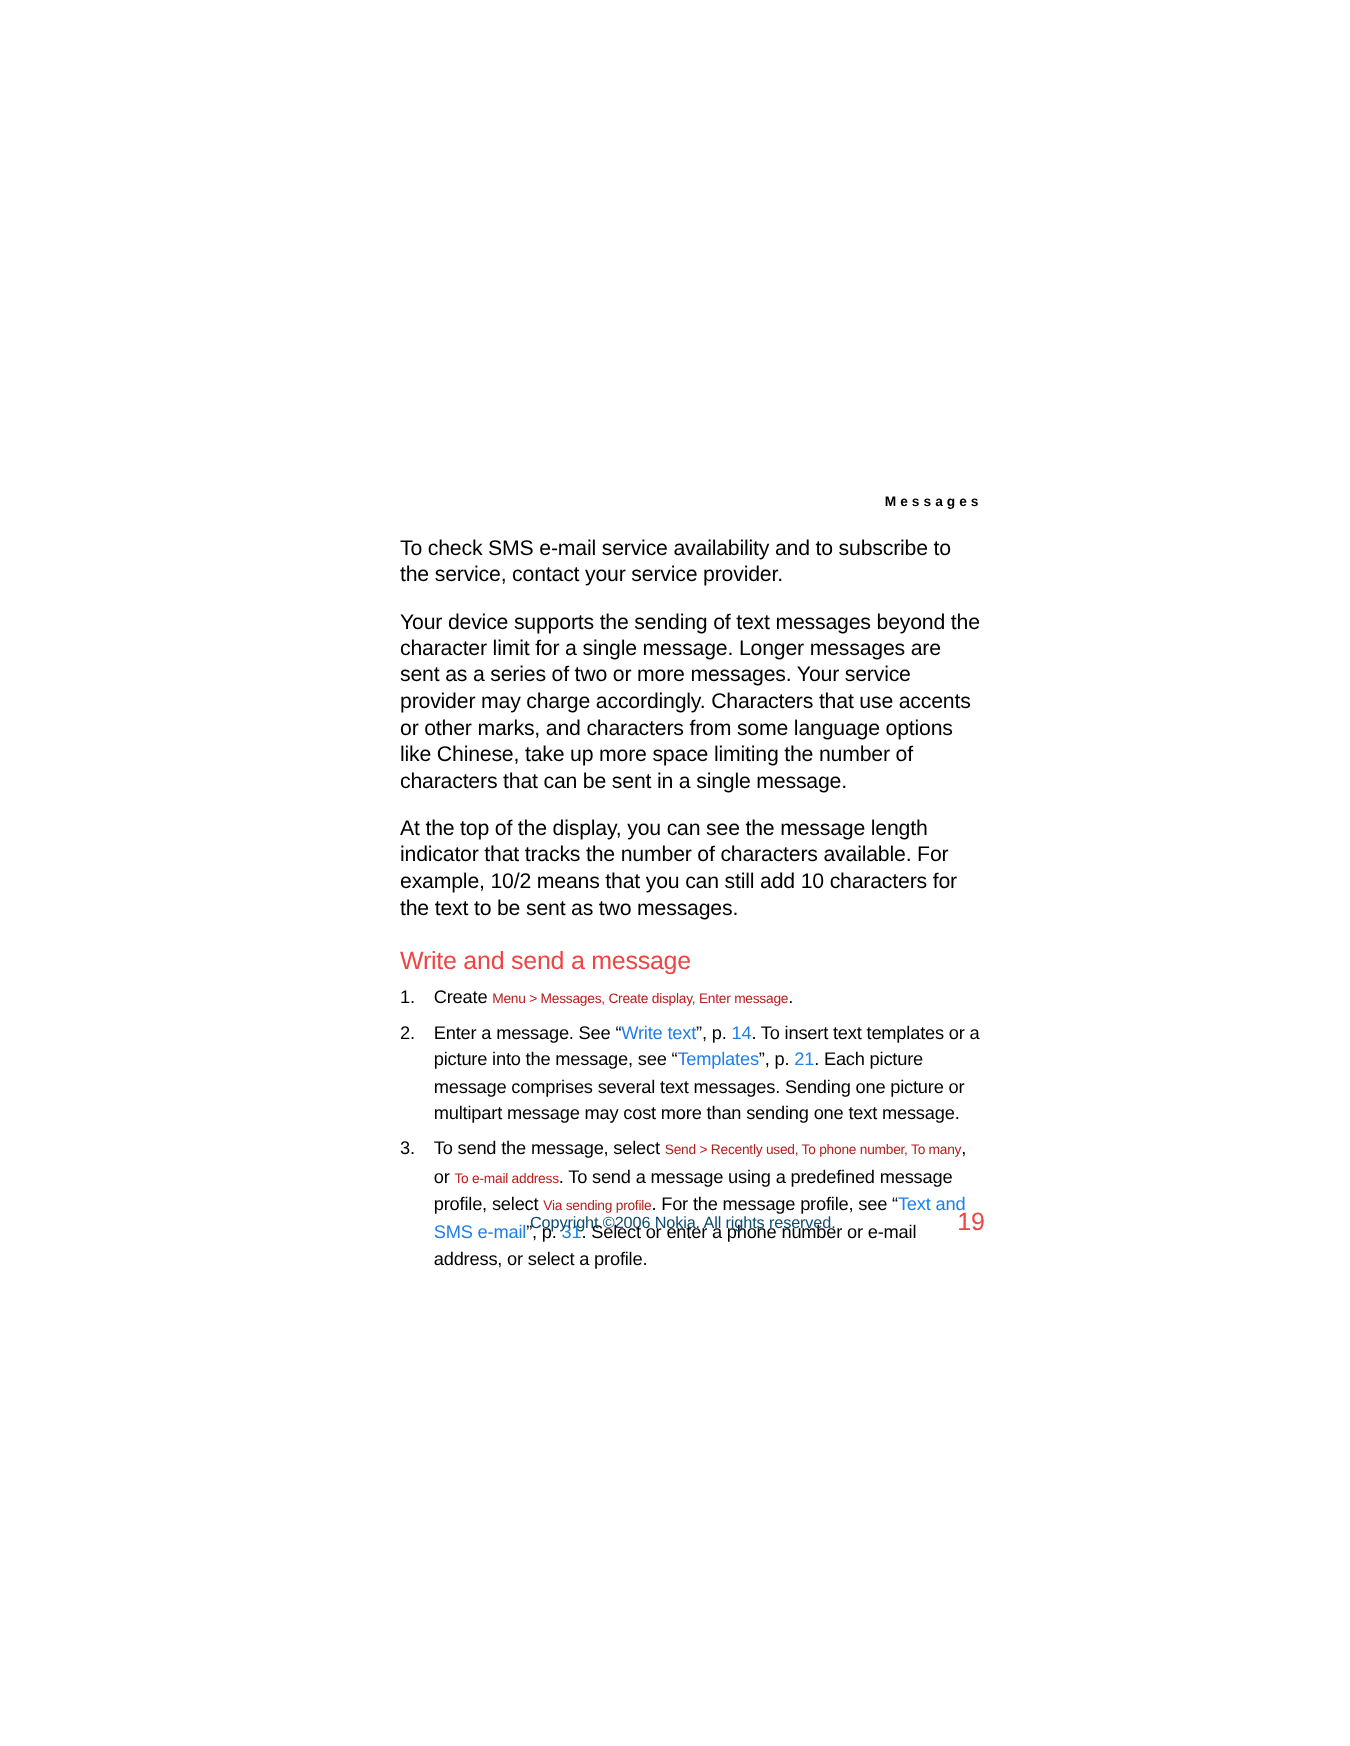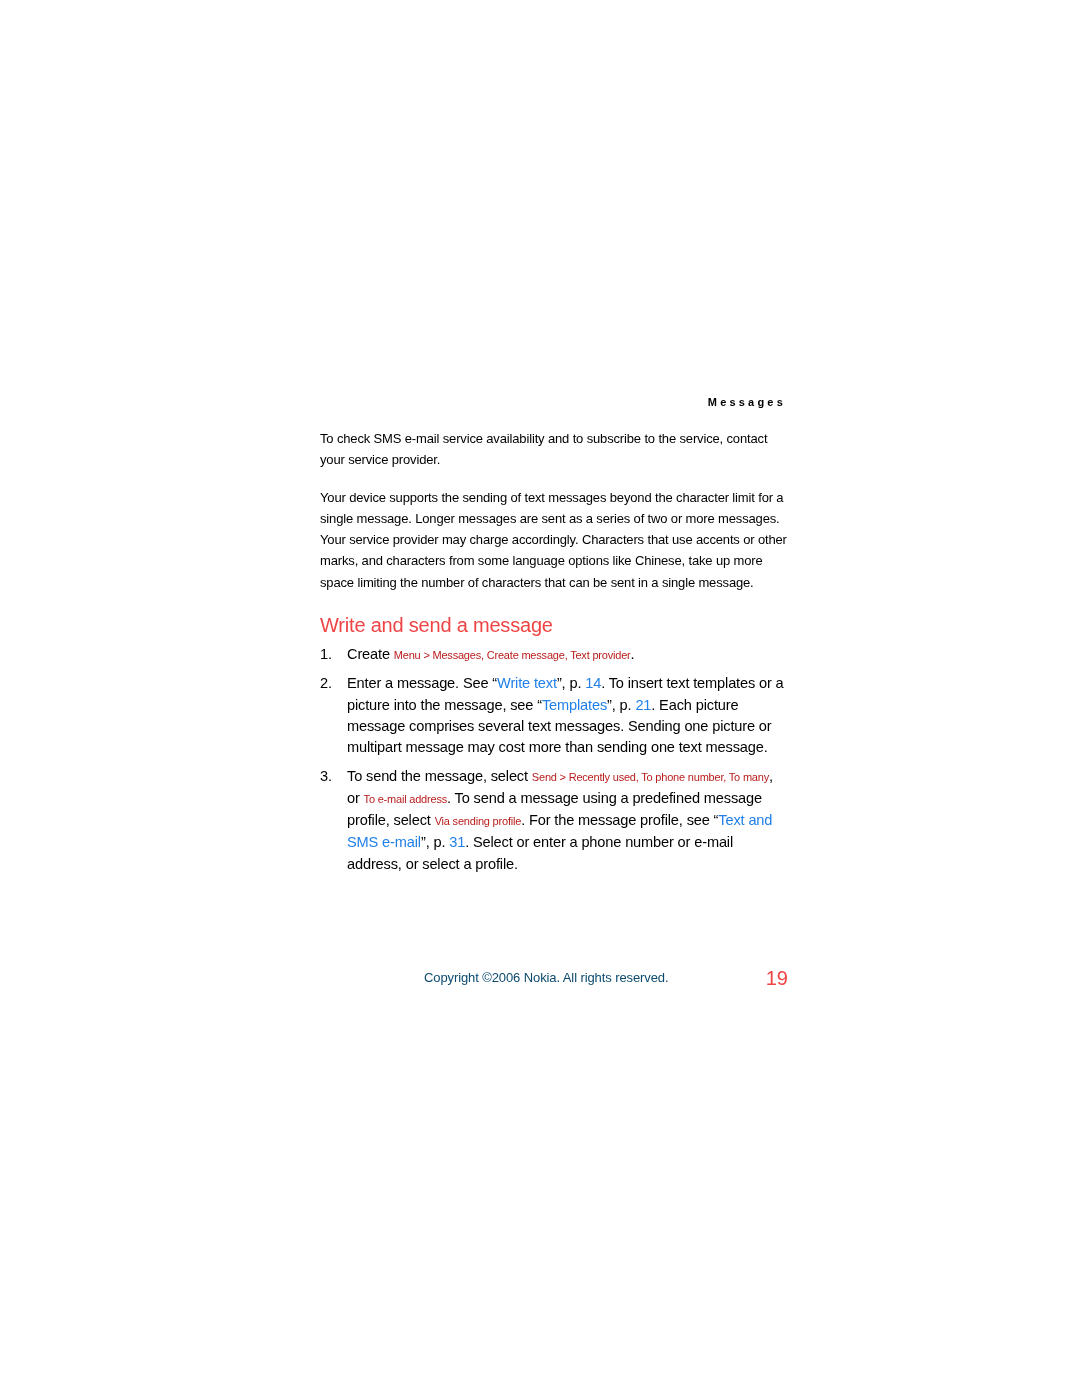--- a/index.html
+++ b/index.html
@@ -40,21 +40,21 @@
   
   .content {
     position: absolute;
     left: 316px;
     top: 428px;
     width: 468px;
   }
 
   p.body {
     margin: 0 0 16px 0;
-    font-size: 13px;
+    font-size: 17px;
     line-height: 21.3px;
     color: #000;
     letter-spacing: -0.15px;
   }
 
   h2.section-heading {
     margin: 20px 0 7px 0;
     font-size: 20px;
     line-height: 24px;
     font-weight: normal;
@@ -129,27 +129,28 @@
 <body>
 
 <div class="page">
 
   <div class="running-header">Messages</div>
 
   <div class="content">
 
     <p class="body">To check SMS e-mail service availability and to subscribe to the service, contact your service provider.</p>
     <p class="body">Your device supports the sending of text messages beyond the character limit for a single message. Longer messages are sent as a series of two or more messages. Your service provider may charge accordingly. Characters that use accents or other marks, and characters from some language options like Chinese, take up more space limiting the number of characters that can be sent in a single message.</p>
+    <p class="body">At the top of the display, you can see the message length indicator that tracks the number of characters available. For example, 10/2 means that you can still add 10 characters for the text to be sent as two messages.</p>
 
     <h2 class="section-heading">Write and send a message</h2>
 
     <ol class="steps">
       <li>
         <span class="num">1.</span>
-        <span class="step-body"><span>Create </span><span class="menu">Menu</span><span class="menu"> &gt; </span><span class="menu">Messages</span><span class="menu">, </span><span class="menu">Create message</span><span class="menu">, </span><span class="menu">Text provider</span><span>.</span></span>
+        <span class="step-body"><span>Create </span><span class="menu">Menu</span><span class="menu"> &gt; </span><span class="menu">Messages</span><span class="menu">, </span><span class="menu">Create display</span><span class="menu">, </span><span class="menu">Enter message</span><span>.</span></span>
       </li>
       <li>
         <span class="num">2.</span>
         <span class="step-body"><span>Enter a message. See “</span><span class="link">Write text</span><span>”, p. </span><span class="link">14</span><span>. To insert text templates or a picture into the message, see “</span><span class="link">Templates</span><span>”, p. </span><span class="link">21</span><span>. Each picture message comprises several text messages. Sending one picture or multipart message may cost more than sending one text message.</span></span>
       </li>
       <li>
         <span class="num">3.</span>
         <span class="step-body"><span>To send the message, select </span><span class="menu">Send</span><span class="menu"> &gt; </span><span class="menu">Recently used</span><span class="menu">, </span><span class="menu">To phone number</span><span class="menu">, </span><span class="menu">To many</span><span>, or </span><span class="menu">To e-mail address</span><span>. To send a message using a predefined message profile, select </span><span class="menu">Via sending profile</span><span>. For the message profile, see “</span><span class="link">Text and SMS e-mail</span><span>”, p. </span><span class="link">31</span><span>. Select or enter a phone number or e-mail address, or select a profile.</span></span>
       </li>
     </ol>

